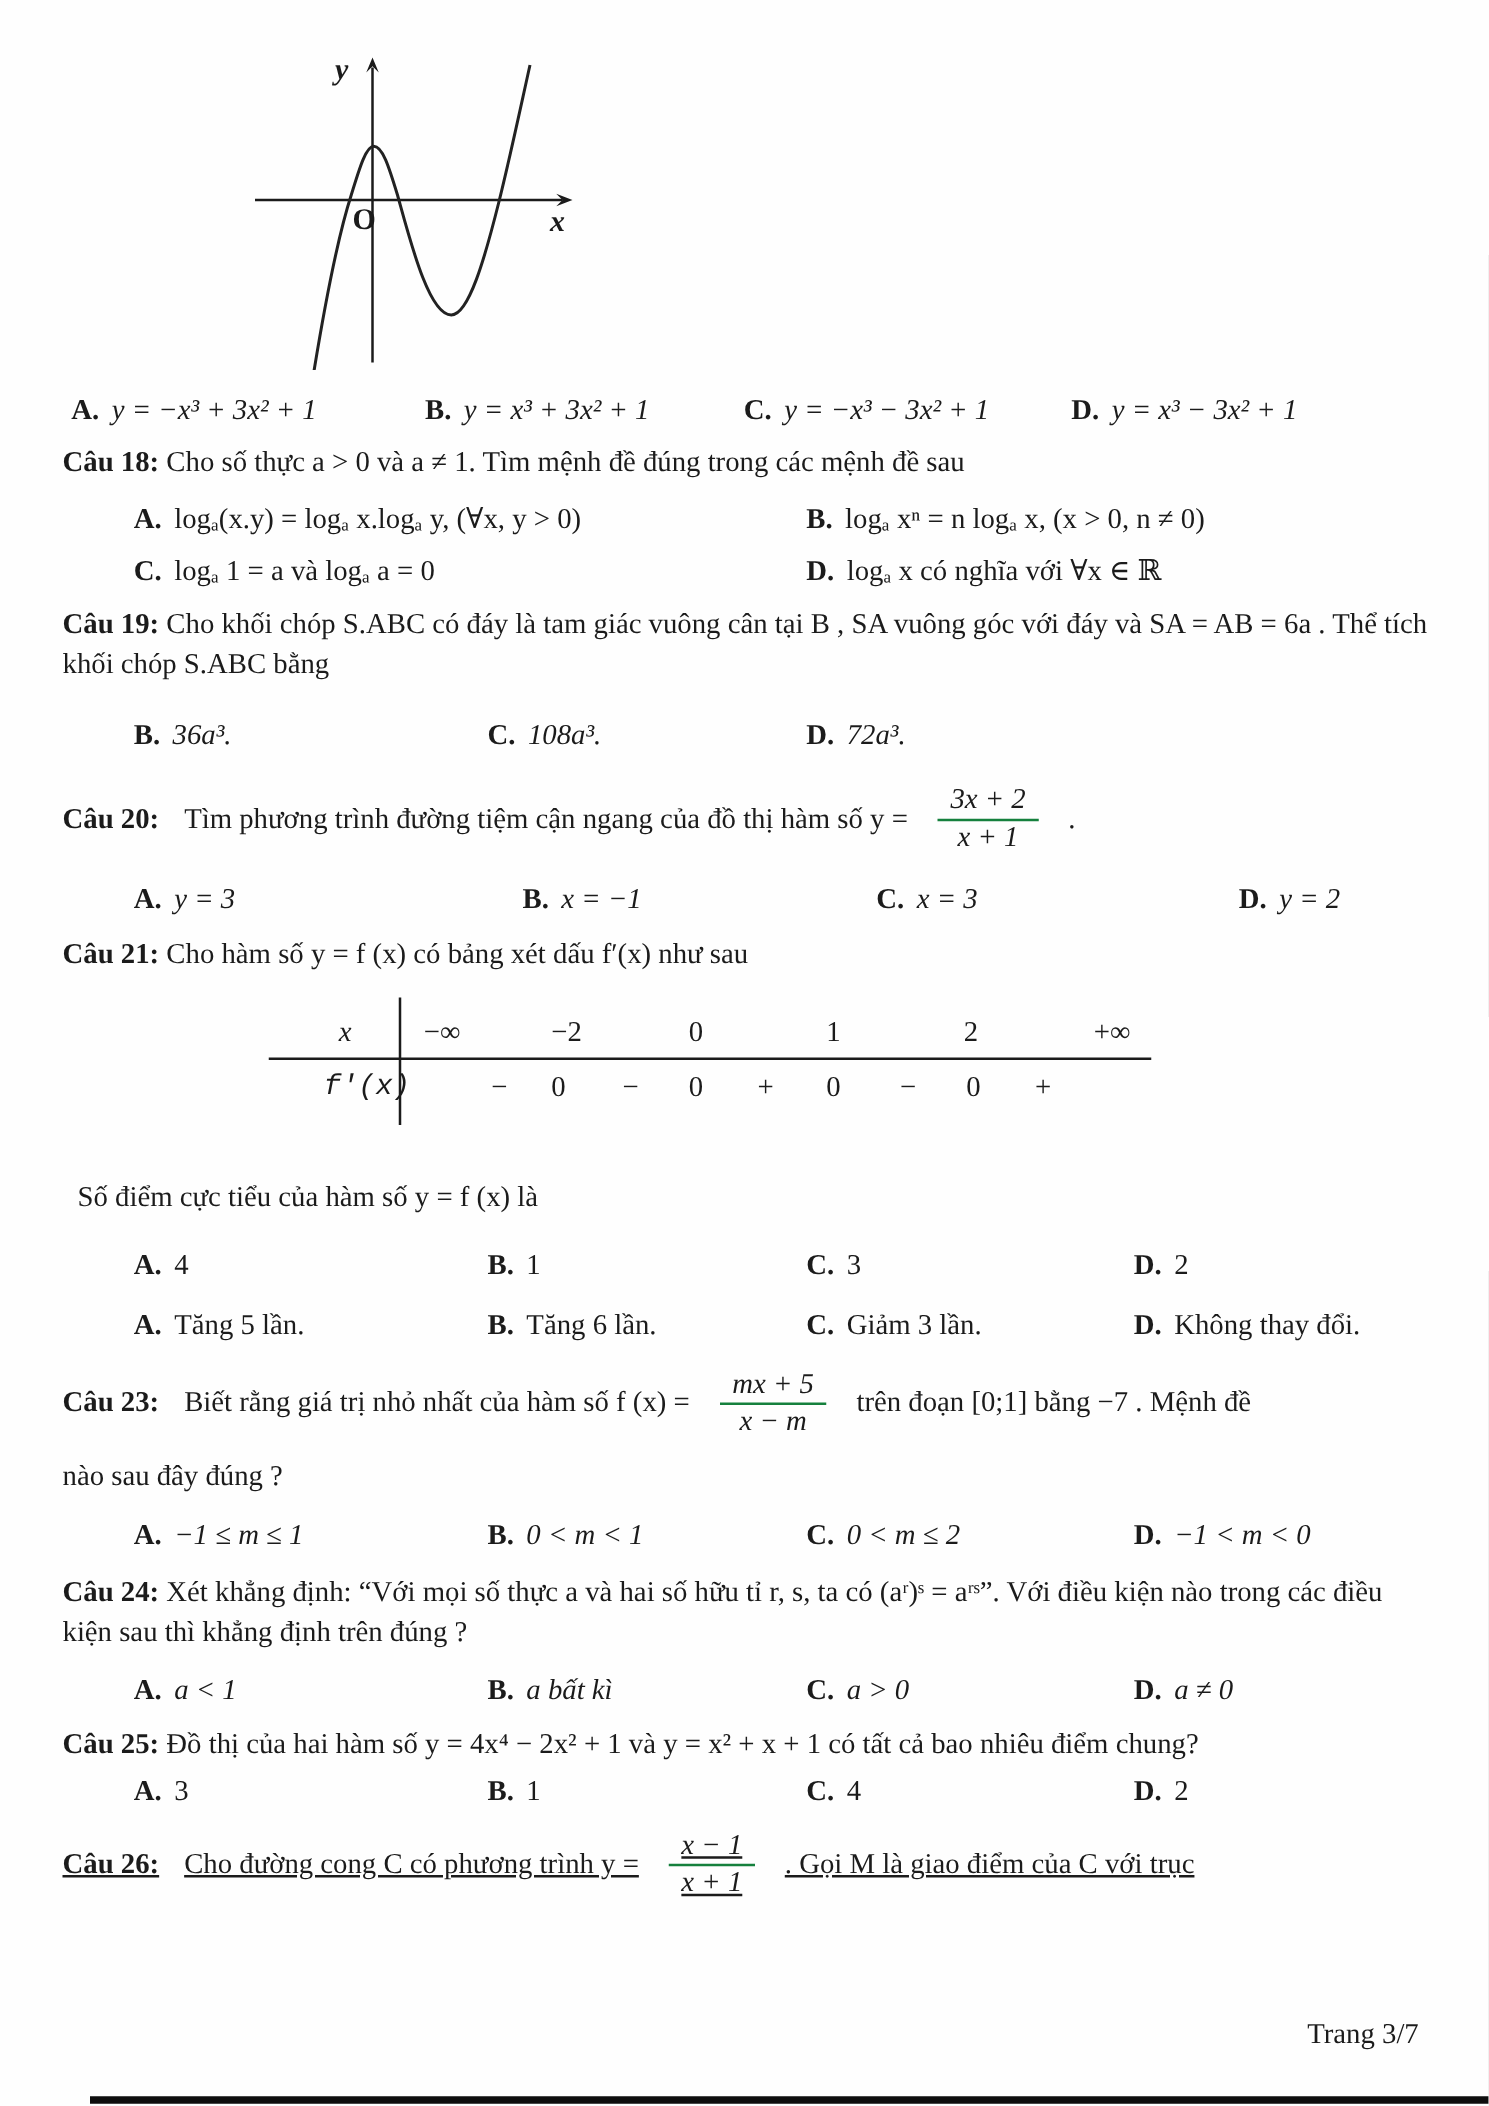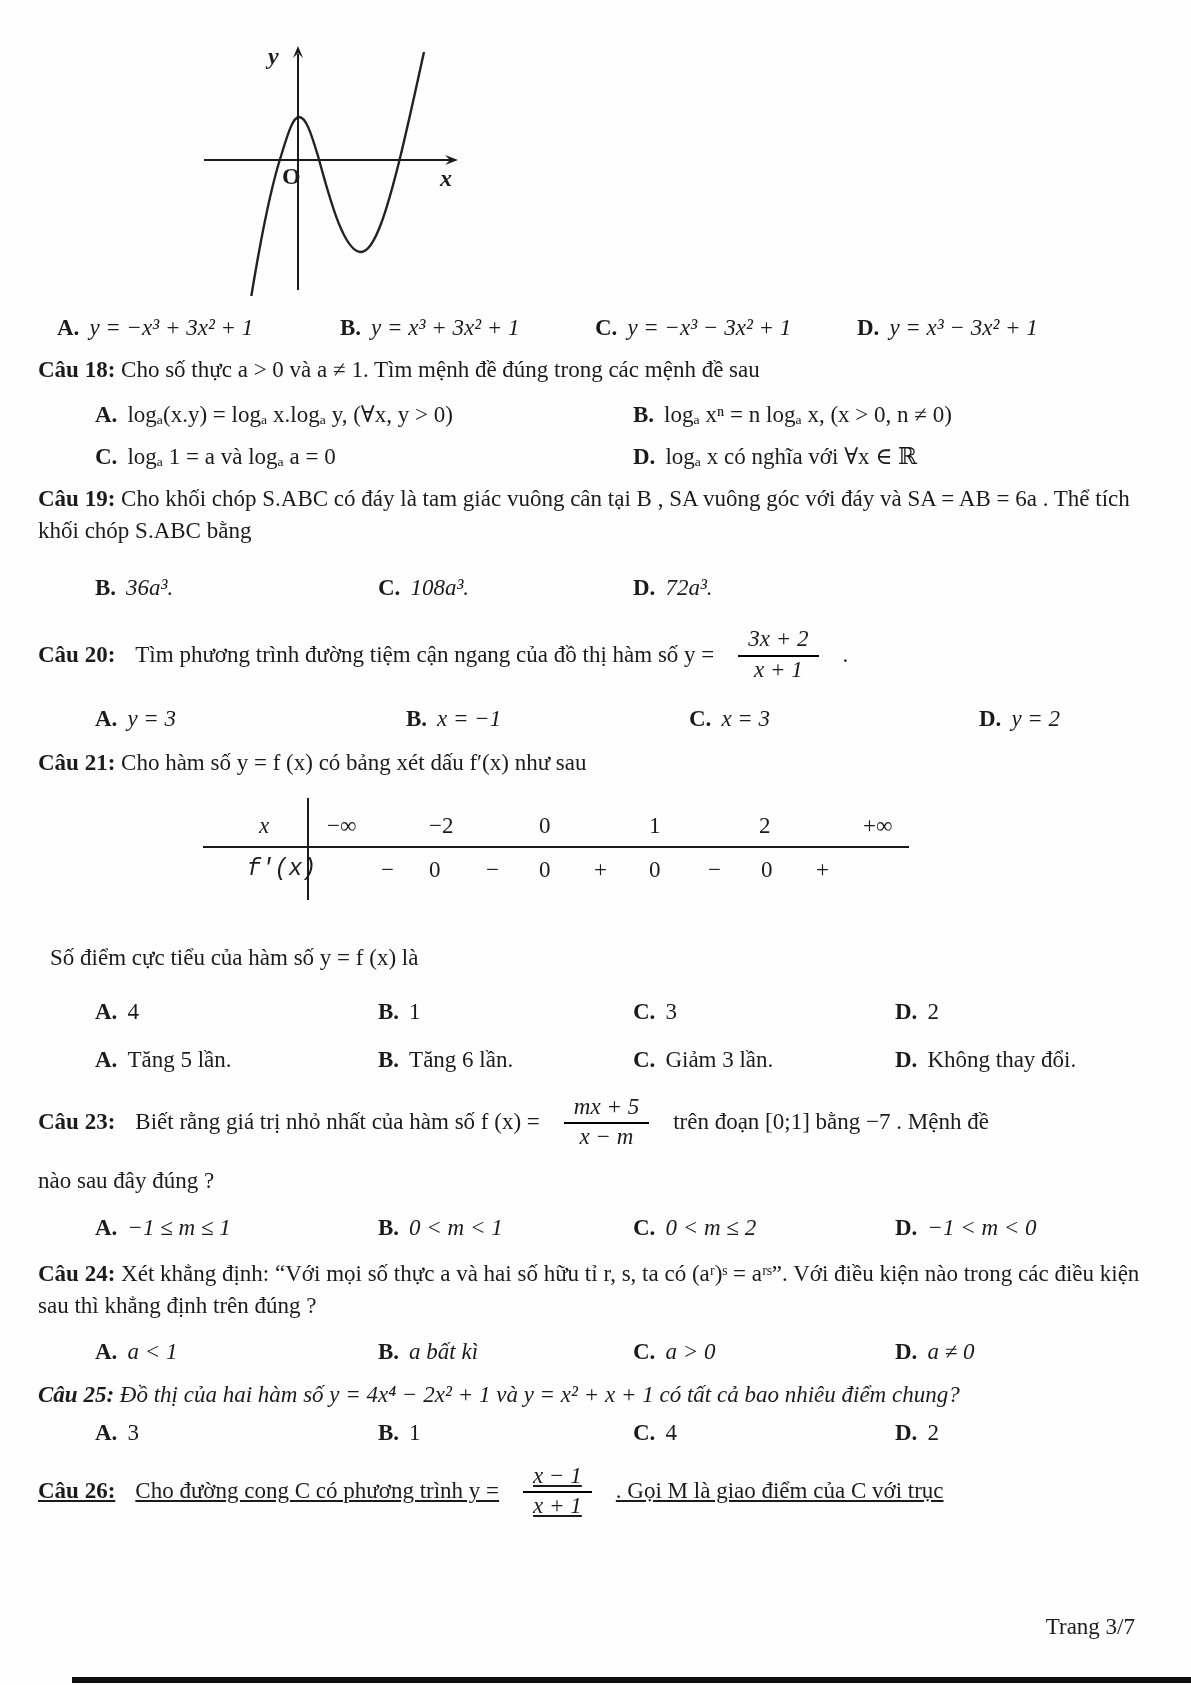--- a/index.html
+++ b/index.html
@@ -14,25 +14,25 @@
   .plain{font-style:normal;}
 
   
   .figure{position:relative;width:290px;height:258px;margin:38px 0 0 198px;}
   .figure .axlabel{position:absolute;font-style:italic;font-weight:bold;font-size:24px;}
   .figure .ylab{left:70px;top:2px;}
   .figure .xlab{left:242px;top:124px;}
   .figure .olab{left:84px;top:122px;font-style:normal;font-weight:bold;}
 
   
-  .qblock{margin:0 46px 0 38px;}
+  .qblock{margin:0 46px 0 50px;}
   .qtext{margin-top:10px;}
   .qline{display:flex;align-items:center;gap:20px;margin-top:14px;flex-wrap:nowrap;}
   .frac{display:inline-block;text-align:center;font-style:italic;margin:0 4px;line-height:1.15;}
-  .frac .num{display:block;border-bottom:2px solid #000000;padding:0 10px 2px;text-align:center;}
+  .frac .num{display:block;border-bottom:2px solid #15803d;padding:0 10px 2px;text-align:center;}
   .frac .den{display:block;padding-top:0;}
 
   .opts{display:grid;grid-template-columns:283px 255px 262px auto;margin:13px 0 0 57px;}
   .opts2{display:grid;grid-template-columns:538px auto;row-gap:10px;margin:14px 0 0 57px;}
   .opt{white-space:nowrap;}
   .okey{font-weight:bold;margin-right:10px;}
 
   
   .sign-table{position:relative;width:706px;height:96px;margin:26px 0 0 165px;font-size:23px;}
   .st-vline{position:absolute;left:104px;top:-6px;width:1.6px;height:102px;background:#1b1b1b;}
@@ -200,21 +200,21 @@
     </div>
     <div class="opts" style="margin-top:14px;">
       <span class="opt"><b class="okey">A.</b><span class="math">a &lt; 1</span></span>
       <span class="opt"><b class="okey">B.</b><span class="math">a bất kì</span></span>
       <span class="opt"><b class="okey">C.</b><span class="math">a &gt; 0</span></span>
       <span class="opt"><b class="okey">D.</b><span class="math">a ≠ 0</span></span>
     </div>
   </div>
 
   <div class="qblock">
-    <div class="qtext" style="margin-top:12px;font-style:italic;">
+    <div class="qtext" style="margin-top:12px;">
       <b>Câu 25:</b>
       <span>Đồ thị của hai hàm số y = 4x⁴ − 2x² + 1 và y = x² + x + 1 có tất cả bao nhiêu điểm chung?</span>
     </div>
     <div class="opts" style="margin-top:6px;">
       <span class="opt"><b class="okey">A.</b><span class="plain">3</span></span>
       <span class="opt"><b class="okey">B.</b><span class="plain">1</span></span>
       <span class="opt"><b class="okey">C.</b><span class="plain">4</span></span>
       <span class="opt"><b class="okey">D.</b><span class="plain">2</span></span>
     </div>
   </div>

